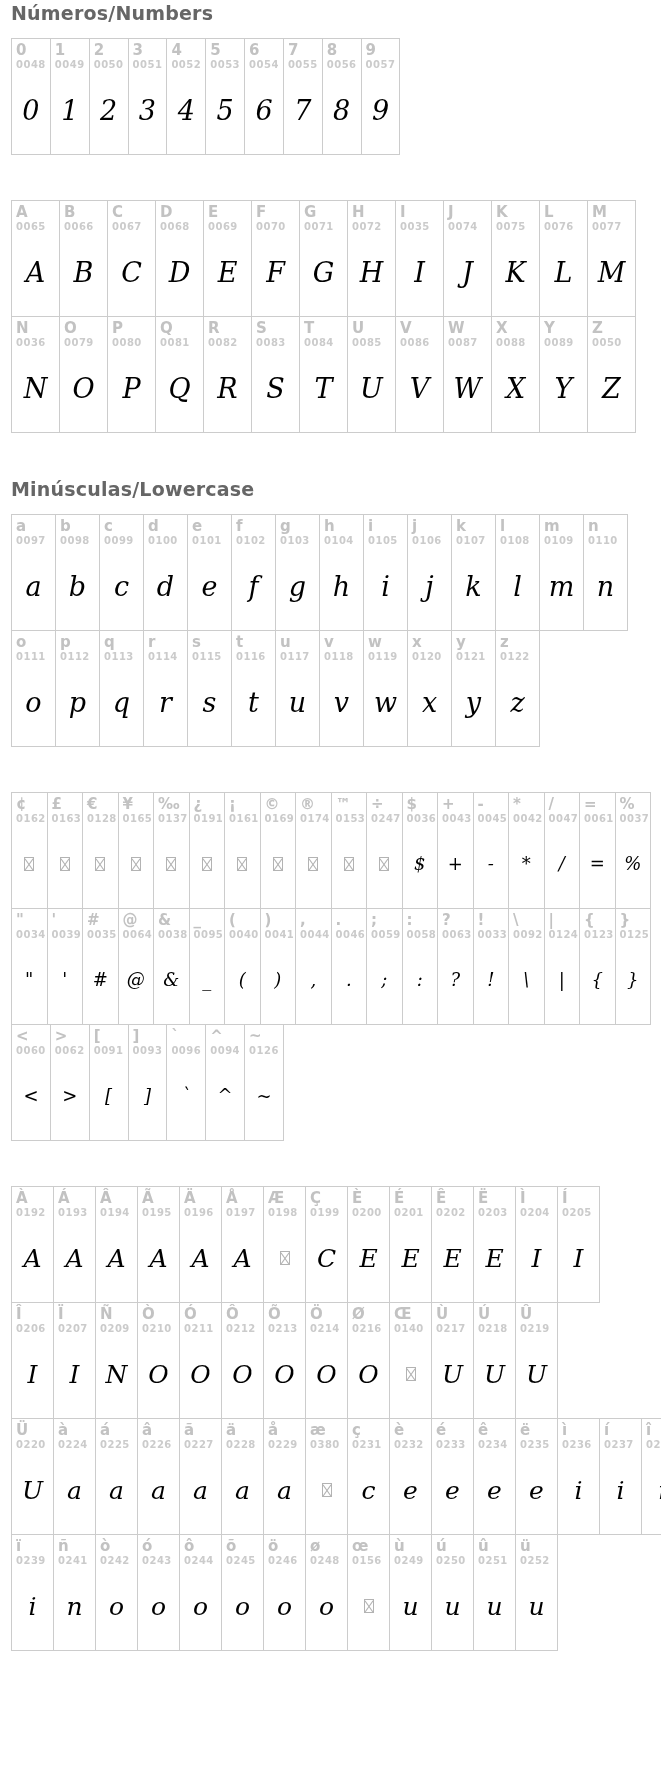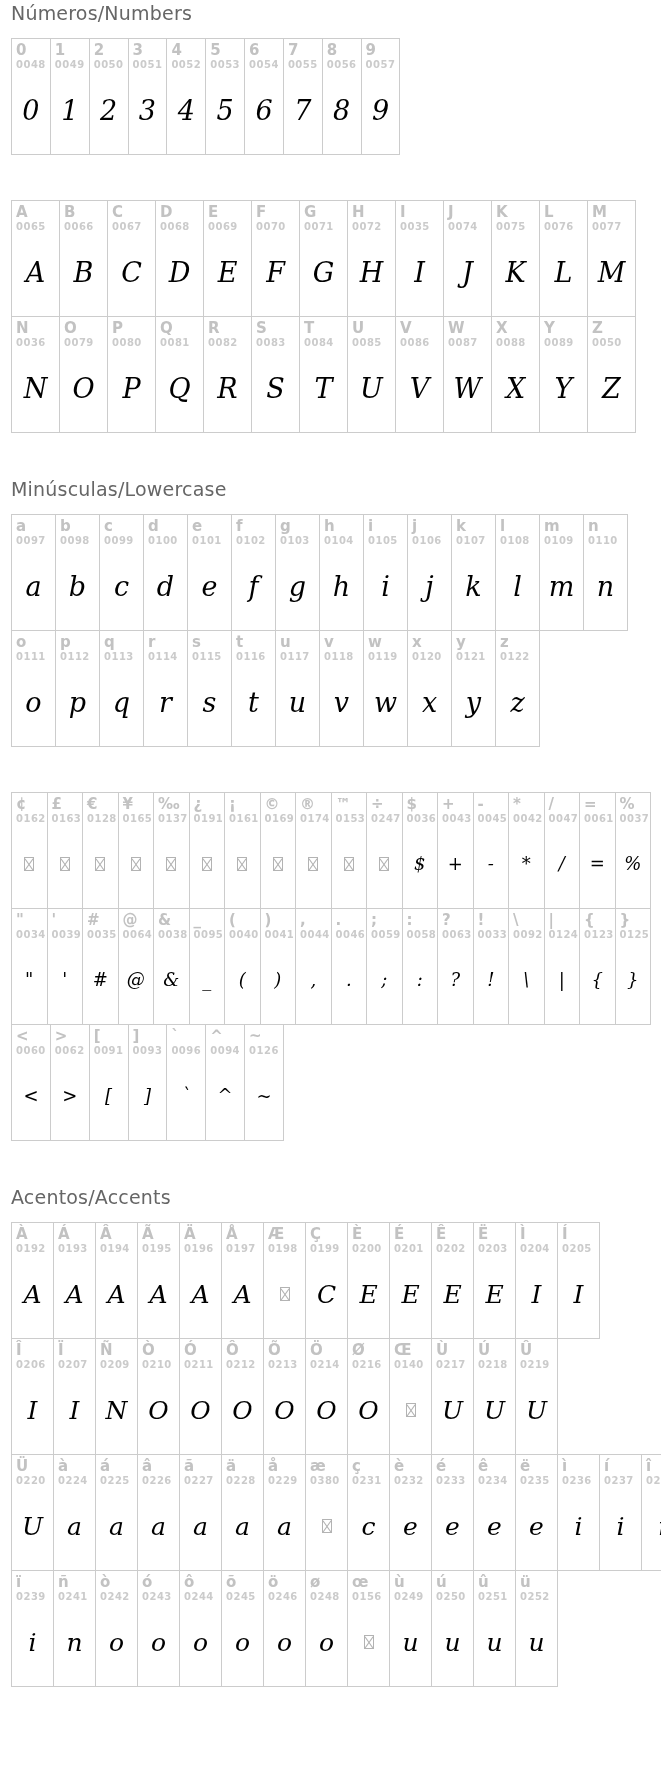--- a/index.html
+++ b/index.html
@@ -1,19 +1,19 @@
 <!DOCTYPE html>
 <html><head>
 <meta charset="utf-8">
 <style>
   html,body{margin:0;padding:0;background:#ffffff;}
   body{width:661px;font-family:"DejaVu Sans","Liberation Sans",sans-serif;}
   .wrap{padding:2px 10px 8px 11px;box-sizing:border-box;}
   .section{margin:0 0 45px 0;}
-  .heading{font-size:19px;font-weight:400;color:#666666;margin:0 0 14px 0;letter-spacing:.2px;}
+  .heading{font-size:19px;font-weight:700;color:#666666;margin:0 0 14px 0;letter-spacing:.2px;}
   .row{display:flex;flex-wrap:nowrap;}
   .row + .row{margin-top:-1px;}
   .cell{border:1px solid #cccccc;background:#ffffff;height:117px;box-sizing:border-box;
         display:flex;flex-direction:column;padding:3px 4px 4px 4px;}
   .cell + .cell{margin-left:-1px;}
   .char{font-size:15px;font-weight:bold;color:#c2c2c2;line-height:1.15;min-height:17px;}
   .code{font-size:10px;font-weight:bold;color:#cbcbcb;letter-spacing:.5px;}
   .glyph{flex:1;display:flex;align-items:center;justify-content:center;
          font-family:"DejaVu Serif","Liberation Serif",serif;font-style:italic;
          font-size:27px;color:#000000;line-height:1;}
@@ -814,21 +814,20 @@
         <div class="cell">
           <div class="cell-head">
             <div class="char">~</div>
             <div class="code">0126</div>
           </div>
           <div class="glyph">~</div>
         </div>
       </div>
     </section>
     <section class="section sec-accents">
-      <h2 class="heading">Acentos/Accents</h2>
       <div class="row">
         <div class="cell">
           <div class="cell-head">
             <div class="char">À</div>
             <div class="code">0192</div>
           </div>
           <div class="glyph">A</div>
         </div>
         <div class="cell">
           <div class="cell-head">

